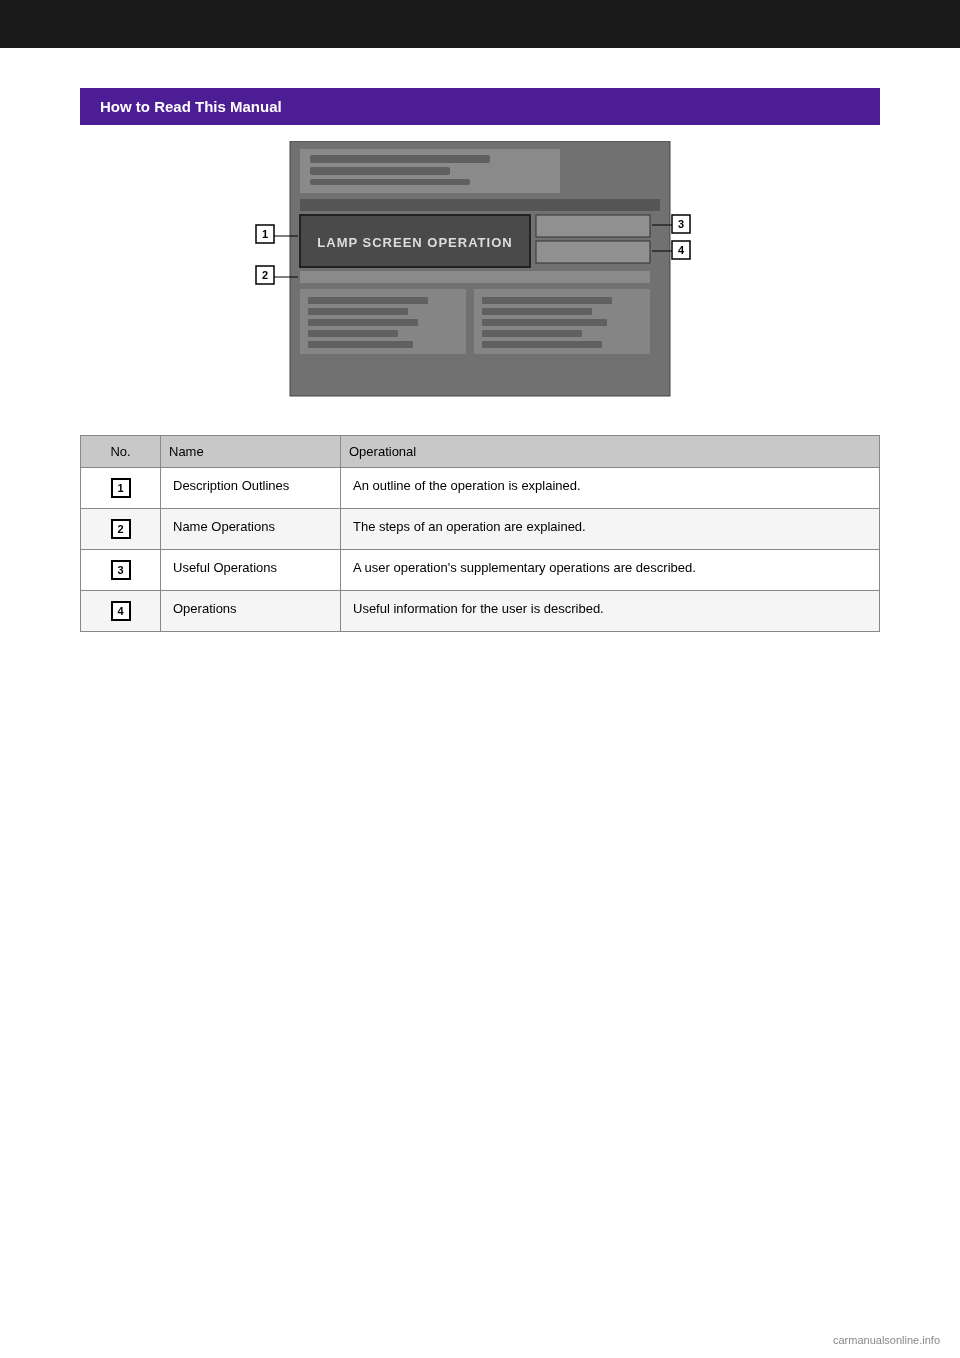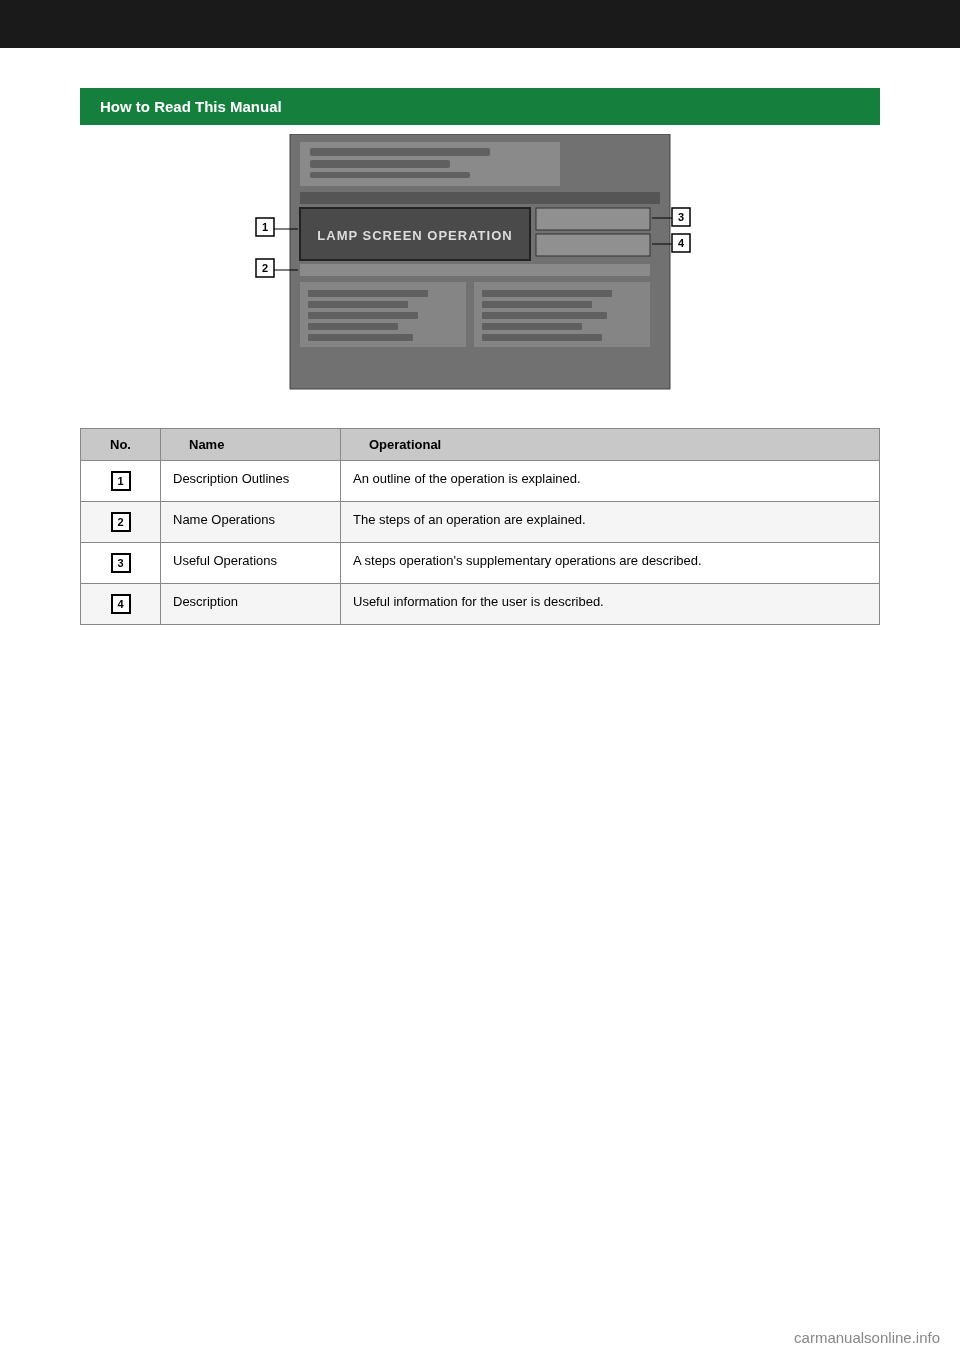--- a/index.html
+++ b/index.html
@@ -37,23 +37,23 @@
       width: 100%;
       border-collapse: collapse;
       border: 1px solid #888;
     }
 
     .info-table thead tr {
       background: #c8c8c8;
     }
 
     .info-table th {
-      padding: 8px 28px;
+      padding: 8px 8px;
       font-size: 13px;
-      font-weight: bold;
+      font-weight: normal;
       text-align: left;
       border: 1px solid #888;
       color: #000;
     }
 
     .info-table th.center {
       text-align: center;
     }
 
     .info-table td {
@@ -83,32 +83,32 @@
       background: #fff;
       font-size: 11px;
       font-weight: bold;
       color: #000;
     }
 
     .watermark {
       position: absolute;
       bottom: 12px;
       right: 20px;
-      font-size: 15px;
+      font-size: 11px;
       color: #888;
     }
 
     
     .section-title-bar {
-      background: #15803d;
+      background: #4c1d95;
       color: #fff;
       padding: 10px 20px;
       font-size: 15px;
       font-weight: bold;
-      margin-bottom: 9px;
+      margin-bottom: 16px;
       width: 100%;
     }
 
     
     .full-diagram-section {
       margin: 0 auto 24px auto;
       max-width: 650px;
       position: relative;
     }
 
@@ -204,25 +204,25 @@
             <td>An outline of the operation is explained.</td>
           </tr>
           <tr>
             <td style="text-align: center;"><span class="table-badge">2</span></td>
             <td>Name Operations</td>
             <td>The steps of an operation are explained.</td>
           </tr>
           <tr>
             <td style="text-align: center;"><span class="table-badge">3</span></td>
             <td>Useful Operations</td>
-            <td>A steps operation's supplementary operations are described.</td>
+            <td>A user operation's supplementary operations are described.</td>
           </tr>
           <tr>
             <td style="text-align: center;"><span class="table-badge">4</span></td>
-            <td>Description</td>
+            <td>Operations</td>
             <td>Useful information for the user is described.</td>
           </tr>
         </tbody>
     </table>
 
   </div>
 
   <div class="watermark">
     <span>carmanualsonline.info</span>
   </div>

